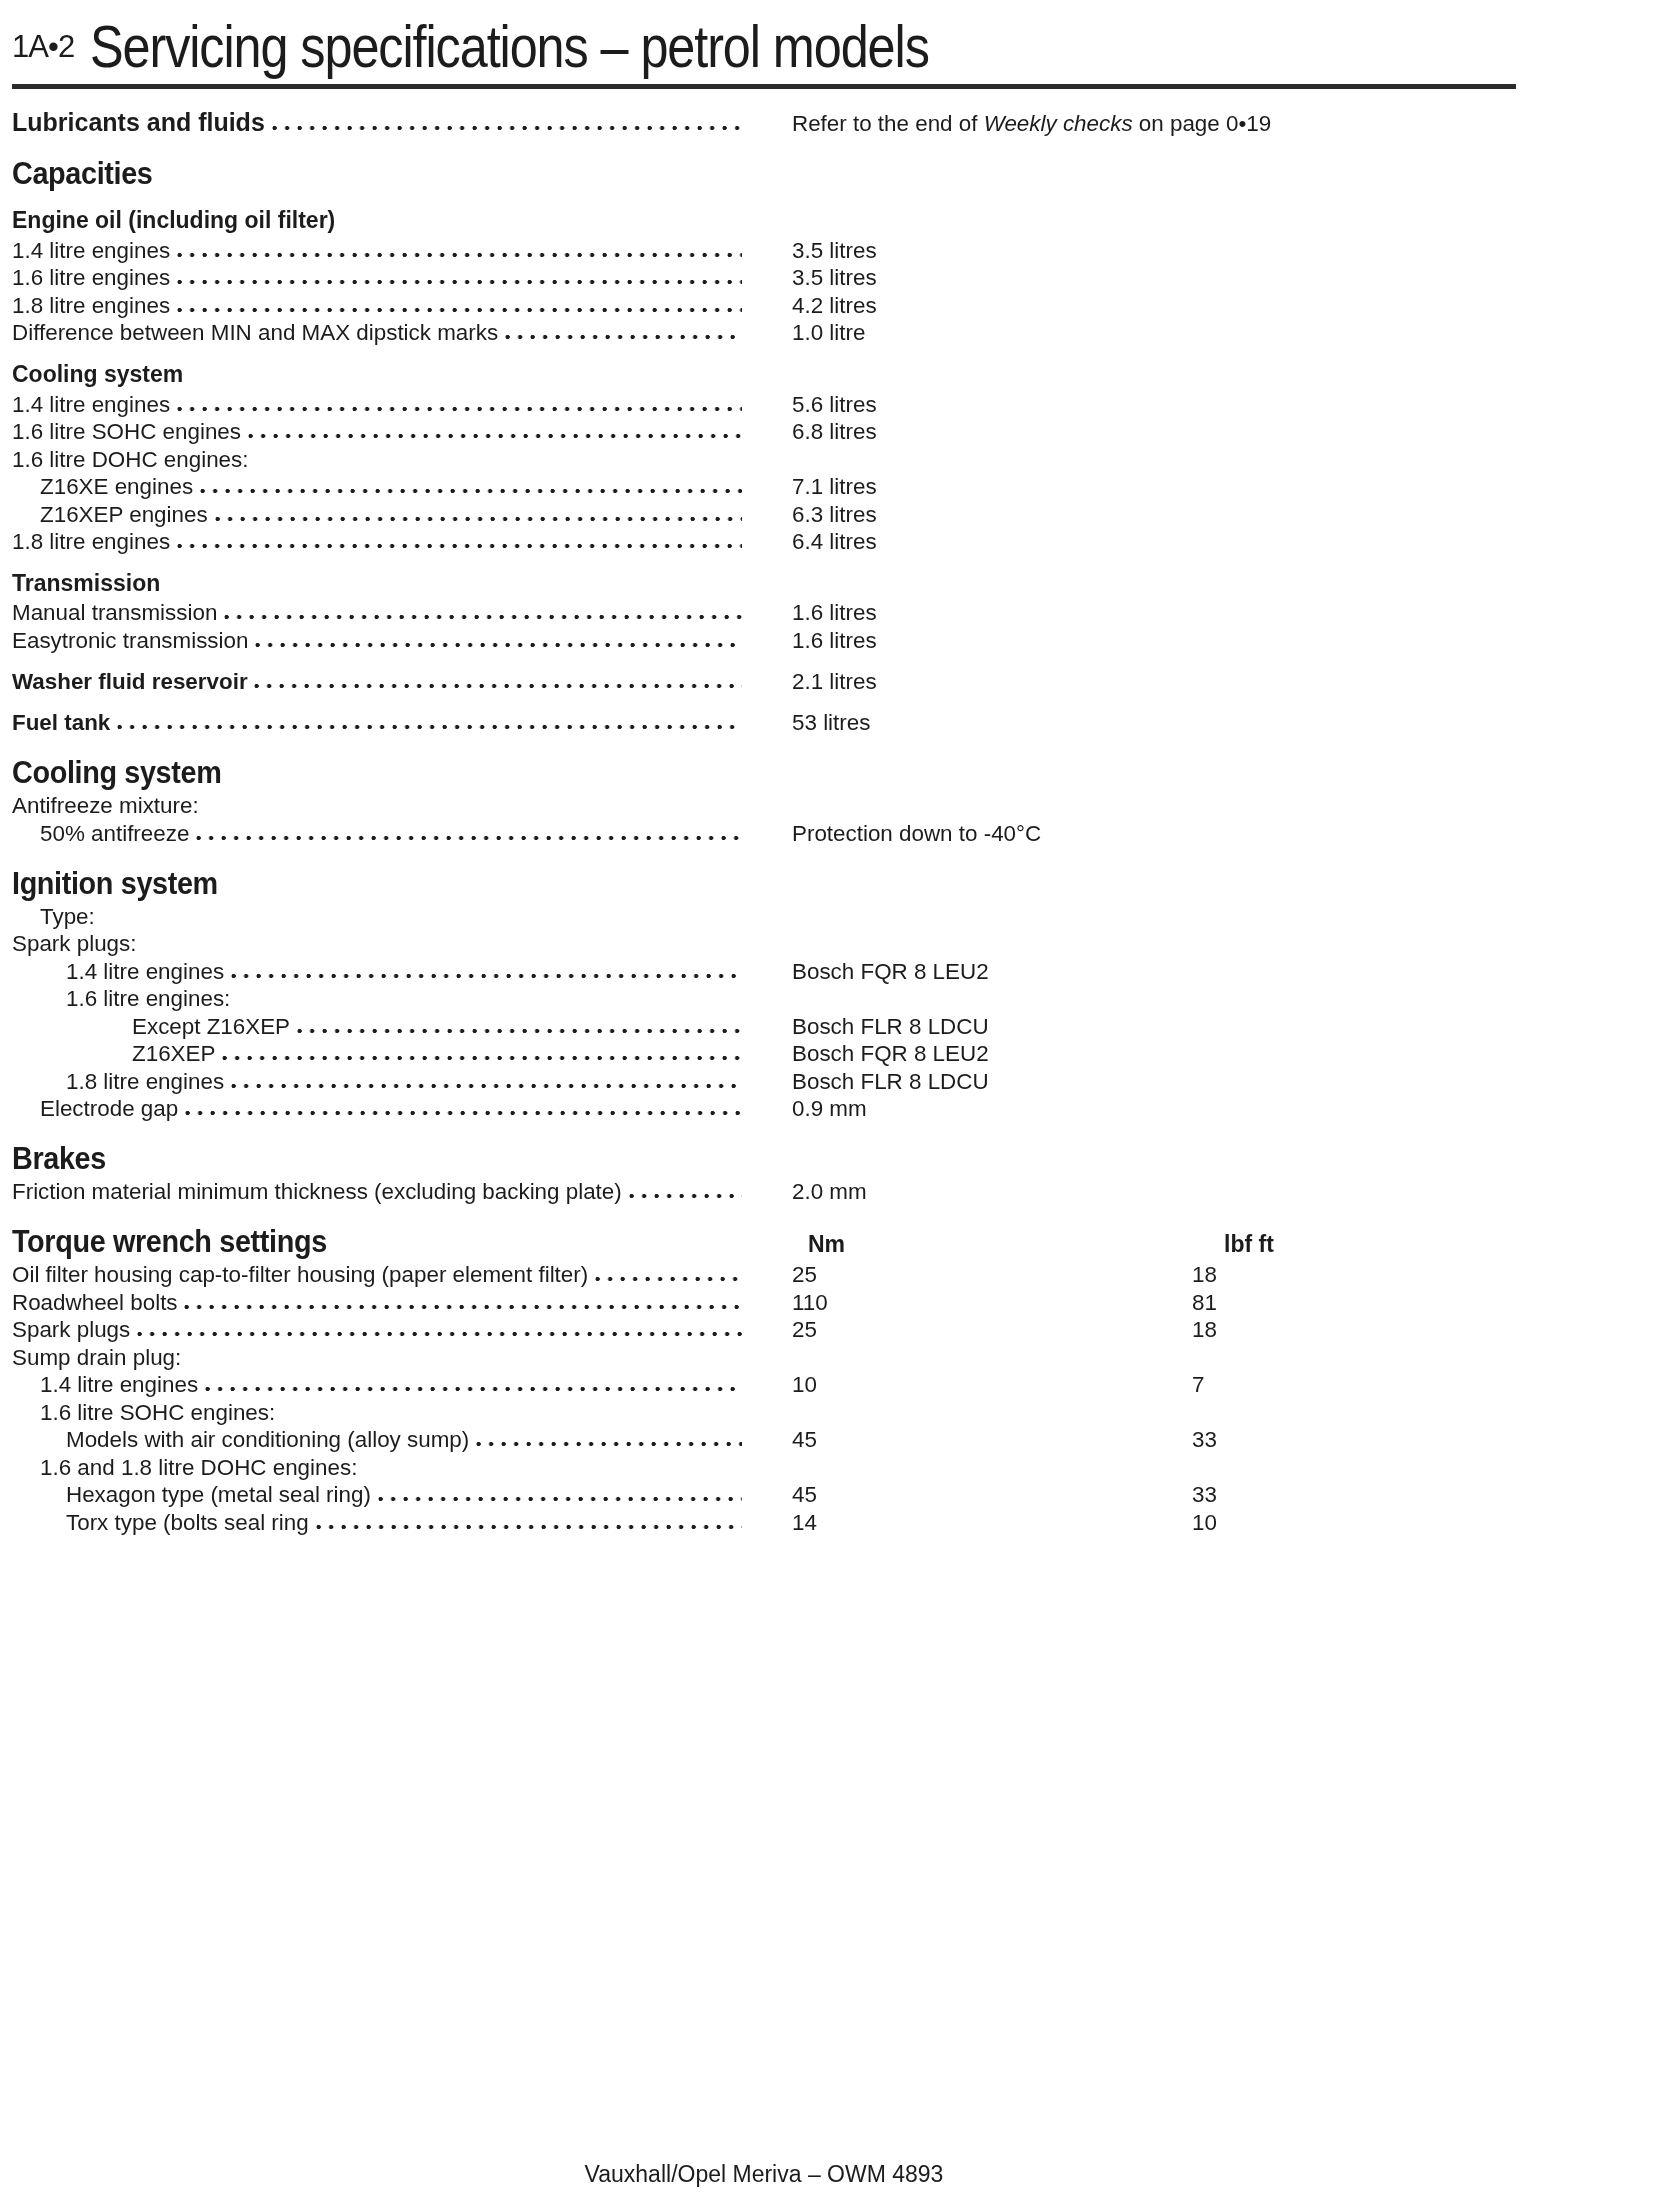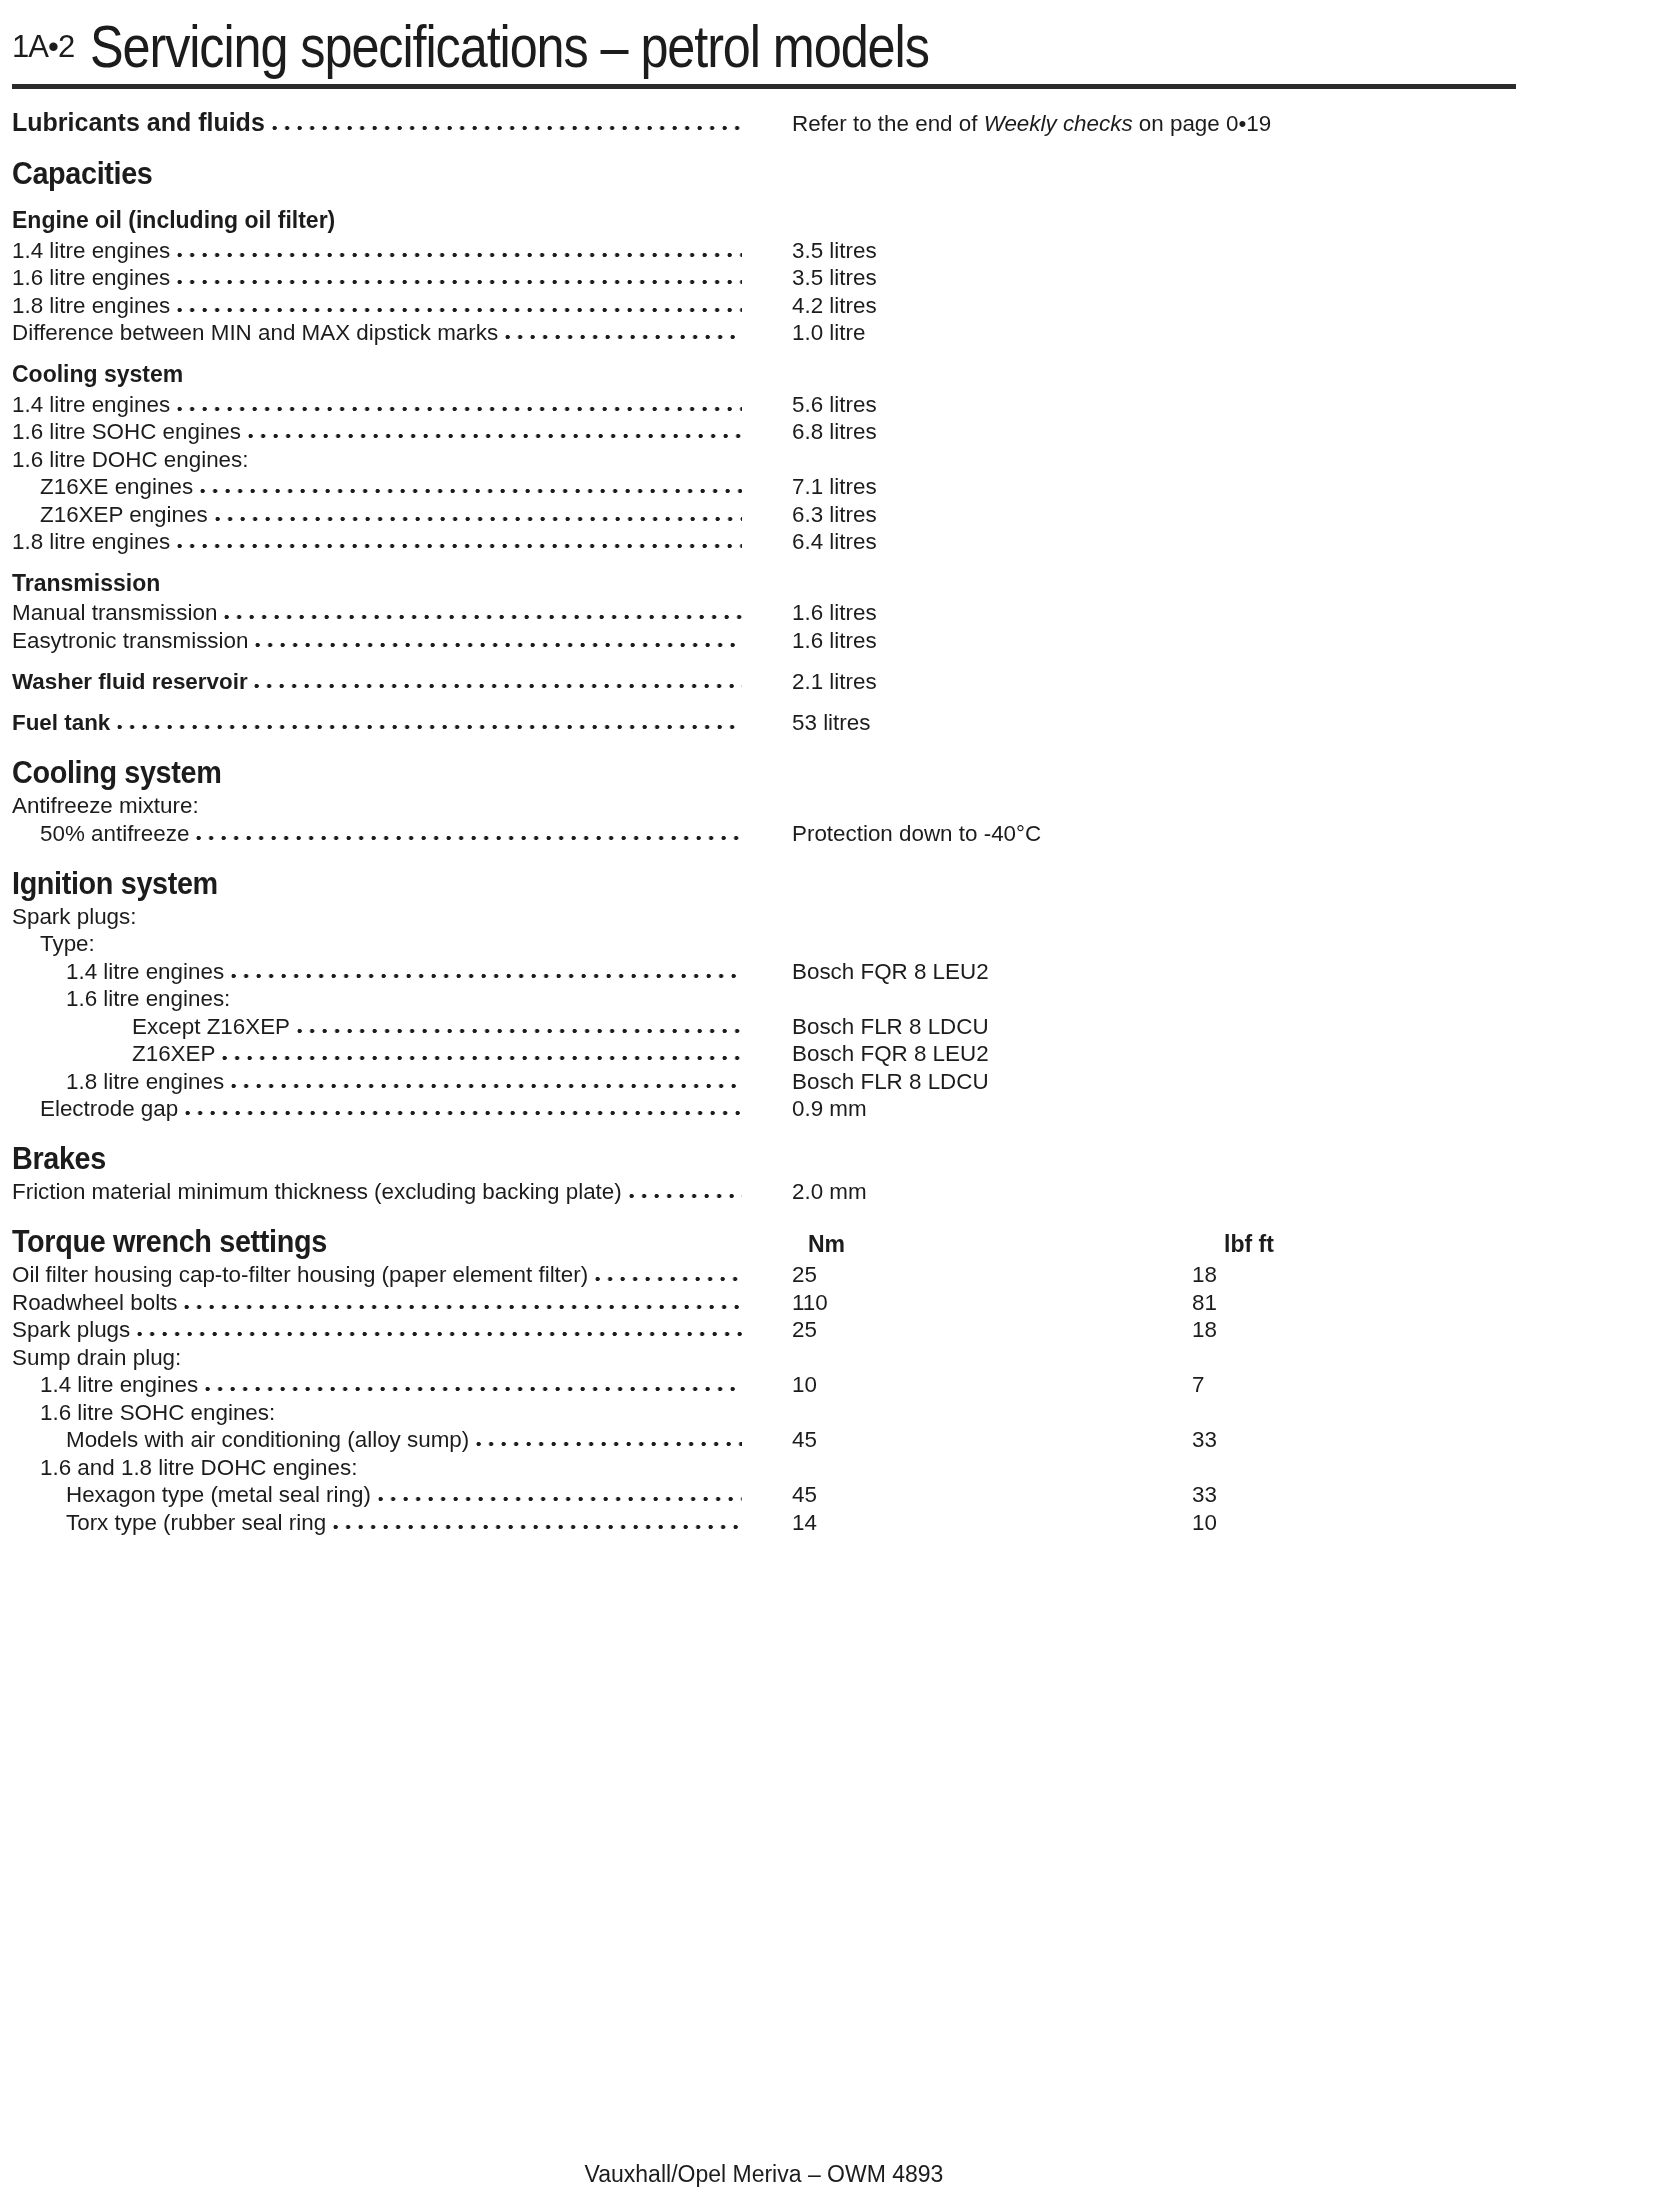--- a/index.html
+++ b/index.html
@@ -192,28 +192,28 @@
     </div>
     <div class="row i1">
       <div class="left">
           <span class="label">50% antifreeze</span>
           <span class="leader"></span>
         </div>
       <span class="value">Protection down to -40°C</span>
     </div>
 
     <div class="h1">Ignition system</div>
+    <div class="row i1">
+      <div class="left">
+          <span class="label">Type:</span>
+        </div>
+    </div>
     <div class="row">
       <div class="left">
           <span class="label">Spark plugs:</span>
-        </div>
-    </div>
-    <div class="row i1">
-      <div class="left">
-          <span class="label">Type:</span>
         </div>
     </div>
     <div class="row i2">
       <div class="left">
           <span class="label">1.4 litre engines</span>
           <span class="leader"></span>
         </div>
       <span class="value">Bosch FQR 8 LEU2</span>
     </div>
     <div class="row i2">
@@ -324,21 +324,21 @@
     <div class="row i2">
       <div class="left">
           <span class="label">Hexagon type (metal seal ring)</span>
           <span class="leader"></span>
         </div>
       <span class="value">45</span>
       <span class="value2">33</span>
     </div>
     <div class="row i2">
       <div class="left">
-          <span class="label">Torx type (rubber seal ring</span>
+          <span class="label">Torx type (bolts seal ring</span>
           <span class="leader"></span>
         </div>
       <span class="value">14</span>
       <span class="value2">10</span>
     </div>
 
   </div>
 
   <div class="footer">Vauxhall/Opel Meriva – OWM 4893</div>
 </div>

